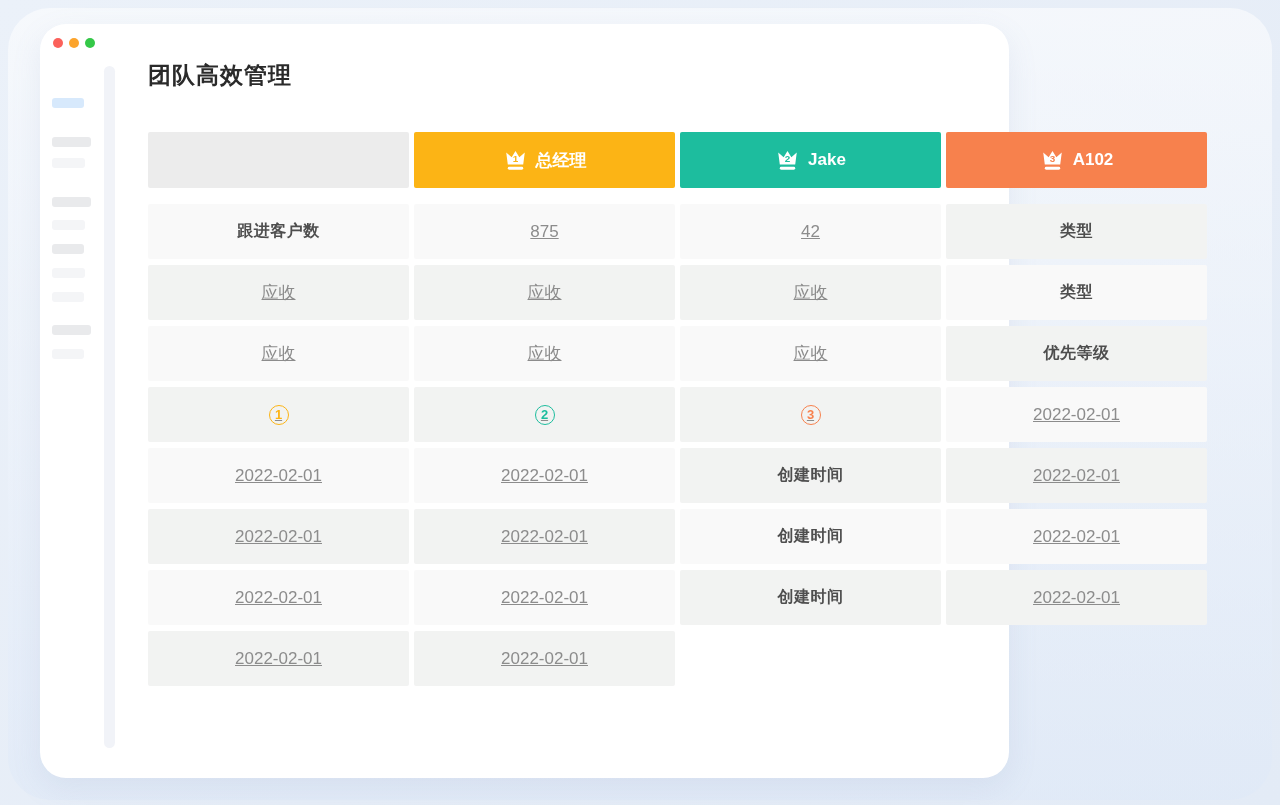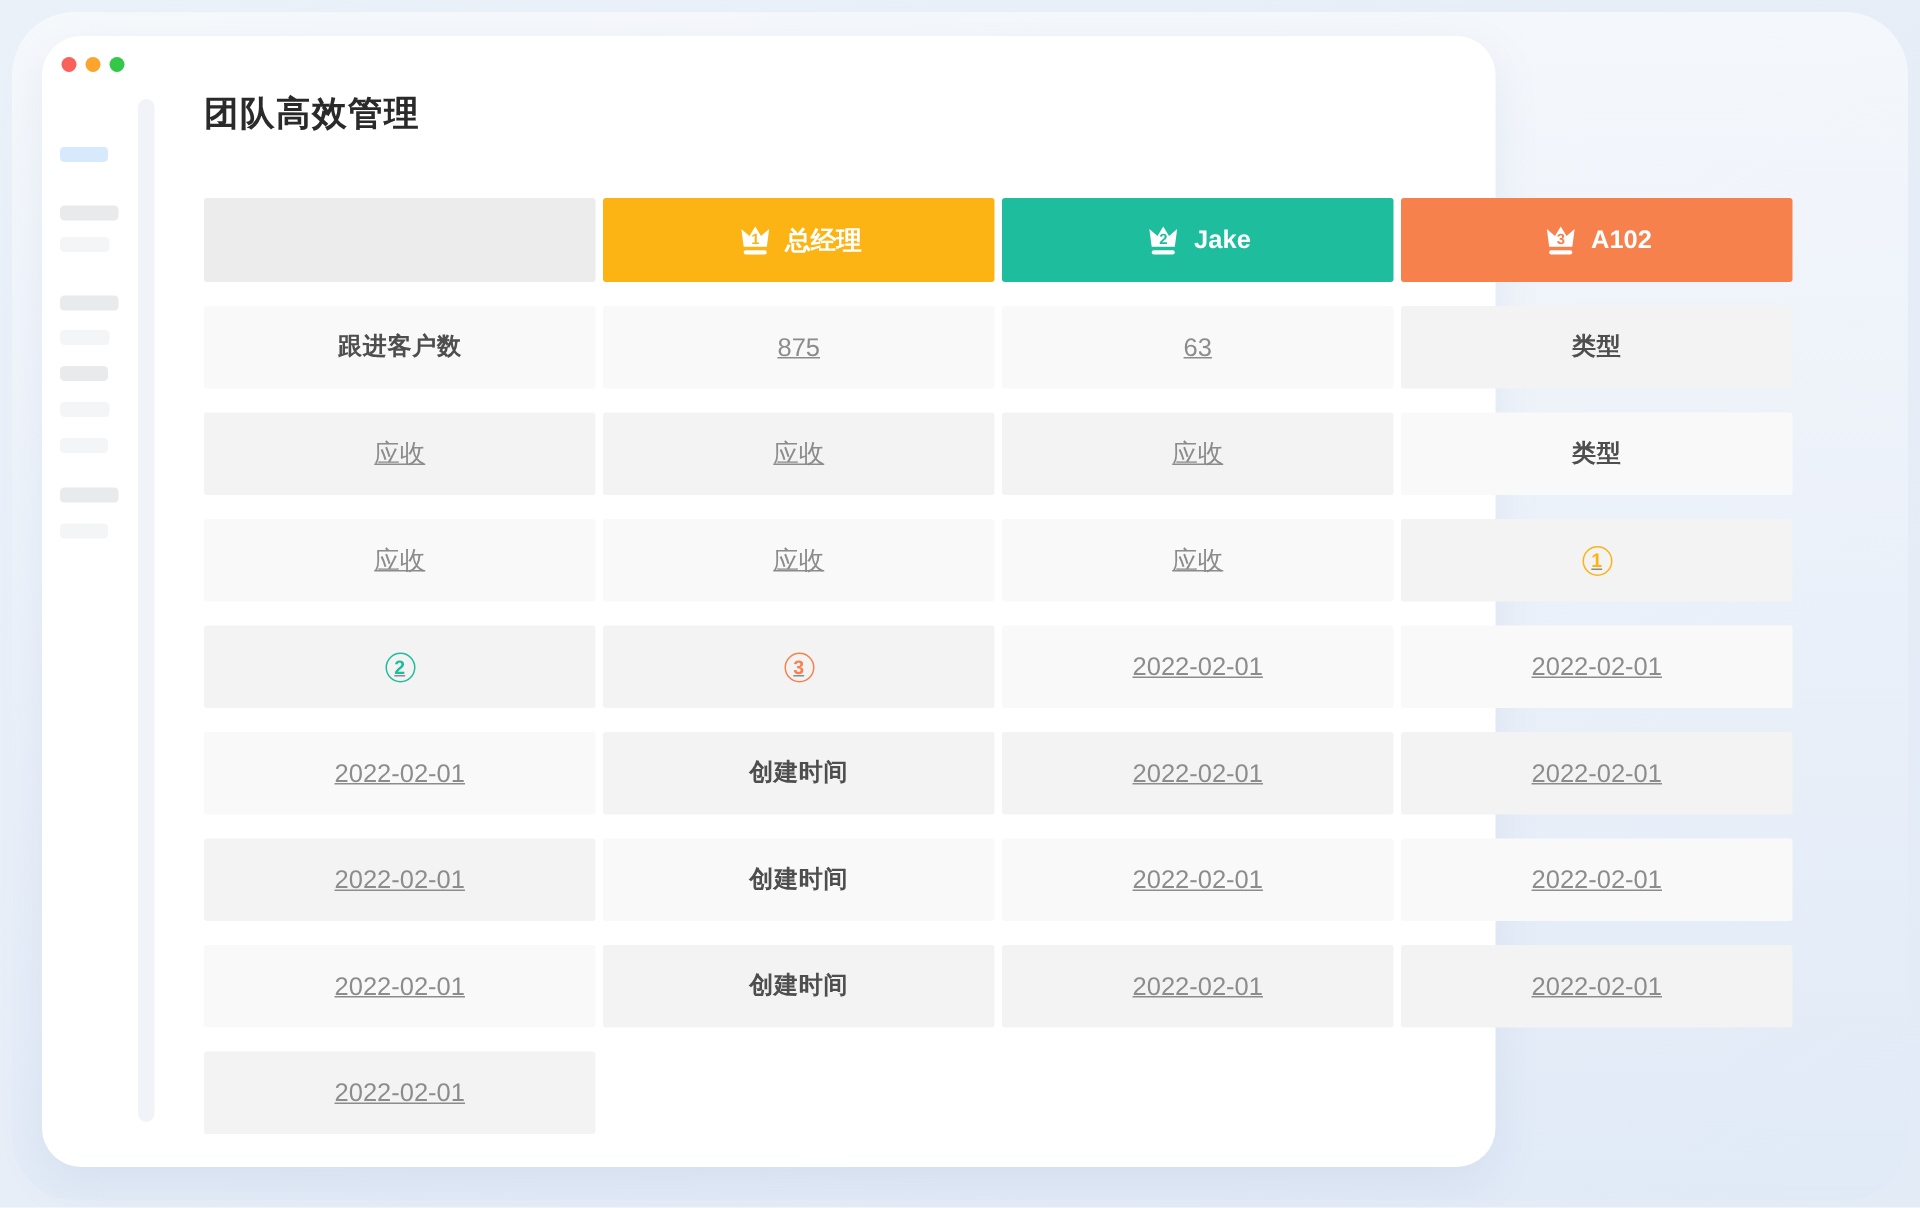--- a/index.html
+++ b/index.html
@@ -8,21 +8,21 @@
     font-family:"Liberation Sans","DejaVu Sans",sans-serif;
     background:linear-gradient(145deg,#EBF1F9 0%,#E6EDF7 60%,#E3EBF6 100%);
     position:relative;
   }
   .halo {
     position:absolute; left:8px; top:8px; width:1264px; height:792px;
     border-radius:42px;
     background:linear-gradient(180deg,rgba(255,255,255,.55),rgba(221,232,248,.45));
   }
   .window {
-    position:absolute; left:28px; top:24px; width:969px; height:754px;
+    position:absolute; left:40px; top:24px; width:969px; height:754px;
     background:#ffffff; border-radius:26px;
     box-shadow:0 10px 30px rgba(120,142,185,.12);
   }
   
   .traffic { position:absolute; left:13px; top:14px; display:flex; gap:6px; }
   .dot { width:10px; height:10px; border-radius:50%; display:inline-block; }
   
   .side-divider {
     position:absolute; left:64px; top:42px; width:11px; height:682px;
     background:#F1F3F8; border-radius:6px;
@@ -36,21 +36,21 @@
     position:absolute; left:108px; top:36px;
     font-size:23px; font-weight:700; color:#2A2A2A; letter-spacing:1px;
   }
   .table-wrap { position:absolute; left:108px; top:108px; width:1059px; }
   .thead {
     display:grid; grid-template-columns:261px 261px 261px 261px;
     column-gap:5px; height:56px; margin-bottom:16px;
   }
   .tbody {
     display:grid; grid-template-columns:261px 261px 261px 261px;
-    grid-auto-rows:55px; gap:16px 5px;
+    grid-auto-rows:55px; gap:6px 5px;
   }
   .cell {
     display:flex; align-items:center; justify-content:center;
     border-radius:2px;
   }
   .corner { background:#ECECEC; }
   .col-head { color:#fff; font-weight:700; font-size:17px; gap:8px; }
   .col-head .crown { display:flex; align-items:center; }
   .r-odd  { background:#F9F9F9; }
   .r-even { background:#F2F3F2; }
@@ -123,29 +123,30 @@
               <rect x="4.6" y="18.1" width="14.8" height="2.7" rx="1.35" fill="#ffffff"></rect>
               <text x="12" y="13.9" text-anchor="middle" font-size="9.5" font-weight="700" fill="#F7814D" font-family="Liberation Sans, sans-serif">3</text>
             </svg>
           </span>
           <span>A102</span>
         </div>
       </div>
     <div class="tbody">
         <div class="cell label-cell r-odd">跟进客户数</div>
         <div class="cell value-cell r-odd">875</div>
-        <div class="cell value-cell r-odd">63</div>
+        <div class="cell value-cell r-odd">42</div>
         <div class="cell label-cell r-even">类型</div>
         <div class="cell value-cell r-even">应收</div>
         <div class="cell value-cell r-even">应收</div>
         <div class="cell value-cell r-even">应收</div>
         <div class="cell label-cell r-odd">类型</div>
         <div class="cell value-cell r-odd">应收</div>
         <div class="cell value-cell r-odd">应收</div>
         <div class="cell value-cell r-odd">应收</div>
+        <div class="cell label-cell r-even">优先等级</div>
         <div class="cell value-cell r-even">
           <span class="prio" style="color: rgb(252, 180, 21);">1</span>
         </div>
         <div class="cell value-cell r-even">
           <span class="prio" style="color: rgb(29, 189, 158);">2</span>
         </div>
         <div class="cell value-cell r-even">
           <span class="prio" style="color: rgb(247, 129, 77);">3</span>
         </div>
         <div class="cell value-cell r-odd">2022-02-01</div>

